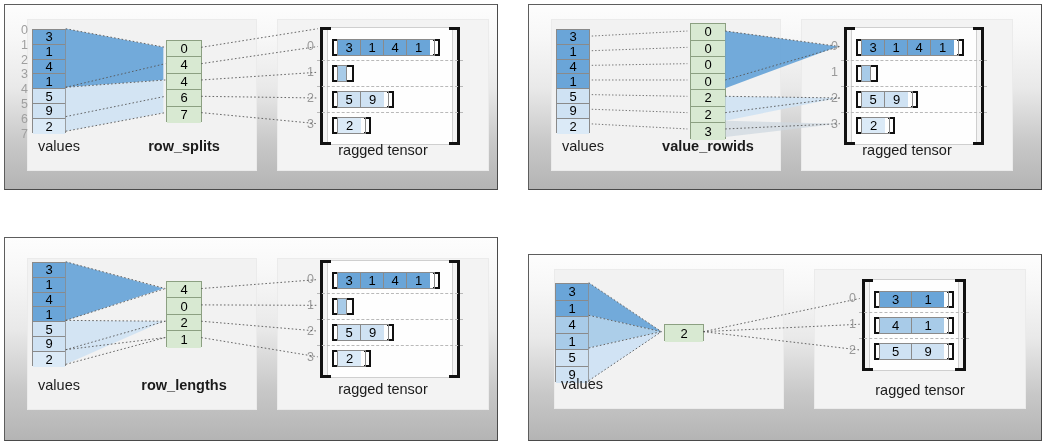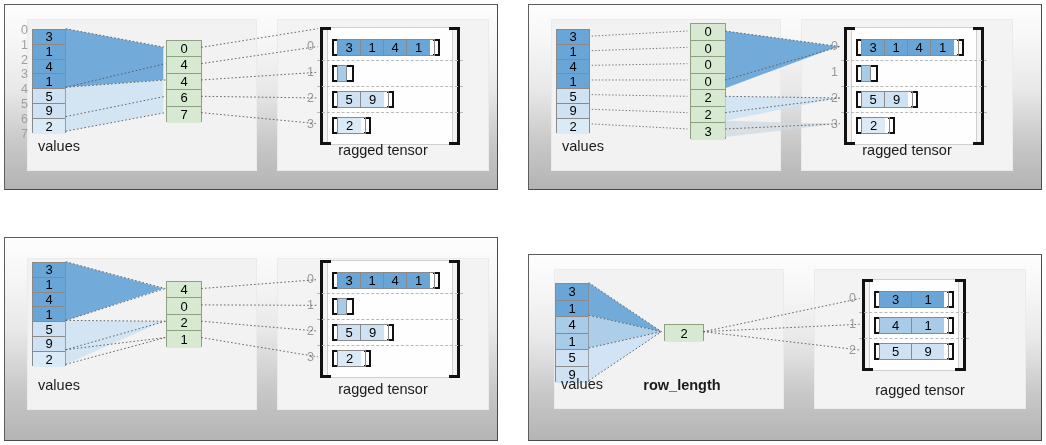--- a/index.html
+++ b/index.html
@@ -230,20 +230,21 @@
         <div class="rowgrp" style="left:327px;top:111.5px;width:39px;height:17px;">
           <div class="rbrk l"></div>
           <div class="rbrk r"></div>
           <div class="hcells" style="left:5px;width:29px;">
             <div class="hcell" style="width:23px;background:#dbeaf7;">
               <span>2</span>
             </div>
           </div>
         </div>
         <div class="caption" style="left:19px;top:134px;width:70px;">values</div>
+        <div class="caption bold" style="left:113px;top:134px;width:132px;">row_splits</div>
         <div class="caption" style="left:276px;top:138px;width:204px;">ragged tensor</div>
         <svg class="overlay" viewBox="0 0 494 186" preserveAspectRatio="none">
           <polygon points="61,24 61,83.2 159,75.80000000000001 159,42.80000000000001" fill="#6aa5d8" opacity="0.95"></polygon>
           <polygon points="61,83.2 61,127.60000000000001 159,108.80000000000001 159,75.80000000000001" fill="#cfe2f3" opacity="0.9"></polygon>
           <line x1="61" y1="24" x2="161" y2="42.80000000000001" stroke="#555" stroke-width="0.9" stroke-dasharray="1.6 2.2"></line>
           <line x1="61" y1="83.2" x2="161" y2="59.30000000000001" stroke="#555" stroke-width="0.9" stroke-dasharray="1.6 2.2"></line>
           <line x1="61" y1="83.2" x2="161" y2="75.80000000000001" stroke="#555" stroke-width="0.9" stroke-dasharray="1.6 2.2"></line>
           <line x1="61" y1="112.80000000000001" x2="161" y2="92.30000000000001" stroke="#555" stroke-width="0.9" stroke-dasharray="1.6 2.2"></line>
           <line x1="61" y1="127.60000000000001" x2="161" y2="108.80000000000001" stroke="#555" stroke-width="0.9" stroke-dasharray="1.6 2.2"></line>
           <line x1="197" y1="42.80000000000001" x2="314" y2="24" stroke="#555" stroke-width="0.9" stroke-dasharray="1.6 2.2"></line>
@@ -352,20 +353,21 @@
         <div class="rowgrp" style="left:327px;top:111.5px;width:39px;height:17px;">
           <div class="rbrk l"></div>
           <div class="rbrk r"></div>
           <div class="hcells" style="left:5px;width:29px;">
             <div class="hcell" style="width:23px;background:#dbeaf7;">
               <span>2</span>
             </div>
           </div>
         </div>
         <div class="caption" style="left:19px;top:134px;width:70px;">values</div>
+        <div class="caption bold" style="left:113px;top:134px;width:132px;">value_rowids</div>
         <div class="caption" style="left:276px;top:138px;width:204px;">ragged tensor</div>
         <svg class="overlay" viewBox="0 0 514 186" preserveAspectRatio="none">
           <line x1="63" y1="31.4" x2="159" y2="26.30000000000001" stroke="#666" stroke-width="0.9" stroke-dasharray="1.4 2.0"></line>
           <line x1="63" y1="46.199999999999996" x2="159" y2="42.80000000000001" stroke="#666" stroke-width="0.9" stroke-dasharray="1.4 2.0"></line>
           <line x1="63" y1="61" x2="159" y2="59.30000000000001" stroke="#666" stroke-width="0.9" stroke-dasharray="1.4 2.0"></line>
           <line x1="63" y1="75.80000000000001" x2="159" y2="75.80000000000001" stroke="#666" stroke-width="0.9" stroke-dasharray="1.4 2.0"></line>
           <line x1="63" y1="90.60000000000001" x2="159" y2="92.30000000000001" stroke="#666" stroke-width="0.9" stroke-dasharray="1.4 2.0"></line>
           <line x1="63" y1="105.4" x2="159" y2="108.80000000000001" stroke="#666" stroke-width="0.9" stroke-dasharray="1.4 2.0"></line>
           <line x1="63" y1="120.20000000000002" x2="159" y2="125.30000000000001" stroke="#666" stroke-width="0.9" stroke-dasharray="1.4 2.0"></line>
           <polygon points="197,26.30000000000001 197,84.05000000000001 310,42" fill="#6aa5d8" opacity="0.95"></polygon>
@@ -468,20 +470,21 @@
         <div class="rowgrp" style="left:327px;top:111.5px;width:39px;height:17px;">
           <div class="rbrk l"></div>
           <div class="rbrk r"></div>
           <div class="hcells" style="left:5px;width:29px;">
             <div class="hcell" style="width:23px;background:#dbeaf7;">
               <span>2</span>
             </div>
           </div>
         </div>
         <div class="caption" style="left:19px;top:140px;width:70px;">values</div>
+        <div class="caption bold" style="left:113px;top:140px;width:132px;">row_lengths</div>
         <div class="caption" style="left:276px;top:144px;width:204px;">ragged tensor</div>
         <svg class="overlay" viewBox="0 0 494 204" preserveAspectRatio="none">
           <polygon points="61,24 61,83.2 159,51.05000000000001" fill="#6aa5d8" opacity="0.95"></polygon>
           <polygon points="61,83.2 61,127.60000000000001 159,84.05000000000001" fill="#cfe2f3" opacity="0.9"></polygon>
           <line x1="61" y1="24" x2="161" y2="51.05000000000001" stroke="#555" stroke-width="0.9" stroke-dasharray="1.6 2.2"></line>
           <line x1="61" y1="83.2" x2="161" y2="51.05000000000001" stroke="#555" stroke-width="0.9" stroke-dasharray="1.6 2.2"></line>
           <line x1="61" y1="83.2" x2="161" y2="84.05000000000001" stroke="#555" stroke-width="0.9" stroke-dasharray="1.6 2.2"></line>
           <line x1="61" y1="112.80000000000001" x2="161" y2="84.05000000000001" stroke="#555" stroke-width="0.9" stroke-dasharray="1.6 2.2"></line>
           <line x1="61" y1="112.80000000000001" x2="161" y2="100.55000000000001" stroke="#555" stroke-width="0.9" stroke-dasharray="1.6 2.2"></line>
           <line x1="61" y1="127.60000000000001" x2="161" y2="100.55000000000001" stroke="#555" stroke-width="0.9" stroke-dasharray="1.6 2.2"></line>
@@ -559,21 +562,20 @@
           <div class="hcells" style="left:5px;width:70px;">
             <div class="hcell" style="width:32px;background:#cfe2f3;">
               <span>5</span>
             </div>
             <div class="hcell" style="width:32px;background:#cfe2f3;">
               <span>9</span>
             </div>
           </div>
         </div>
         <div class="caption" style="left:18px;top:122px;width:70px;">values</div>
-        <div class="caption bold" style="left:83px;top:123px;width:140px;">row_length</div>
         <div class="caption" style="left:289px;top:128px;width:204px;">ragged tensor</div>
         <svg class="overlay" viewBox="0 0 514 187" preserveAspectRatio="none">
           <polygon points="60,28 60,61 133,77.5" fill="#6aa5d8" opacity="0.95"></polygon>
           <line x1="60" y1="28" x2="133" y2="77.5" stroke="#555" stroke-width="0.9" stroke-dasharray="1.6 2.2"></line>
           <polygon points="60,61 60,94 133,77.5" fill="#a8cbe8" opacity="0.95"></polygon>
           <line x1="60" y1="61" x2="133" y2="77.5" stroke="#555" stroke-width="0.9" stroke-dasharray="1.6 2.2"></line>
           <polygon points="60,94 60,127 133,77.5" fill="#cfe2f3" opacity="0.95"></polygon>
           <line x1="60" y1="94" x2="133" y2="77.5" stroke="#555" stroke-width="0.9" stroke-dasharray="1.6 2.2"></line>
           <line x1="60" y1="127" x2="133" y2="77.5" stroke="#555" stroke-width="0.9" stroke-dasharray="1.6 2.2"></line>
           <line x1="175" y1="77.5" x2="332" y2="44" stroke="#555" stroke-width="0.9" stroke-dasharray="1.6 2.2"></line>

